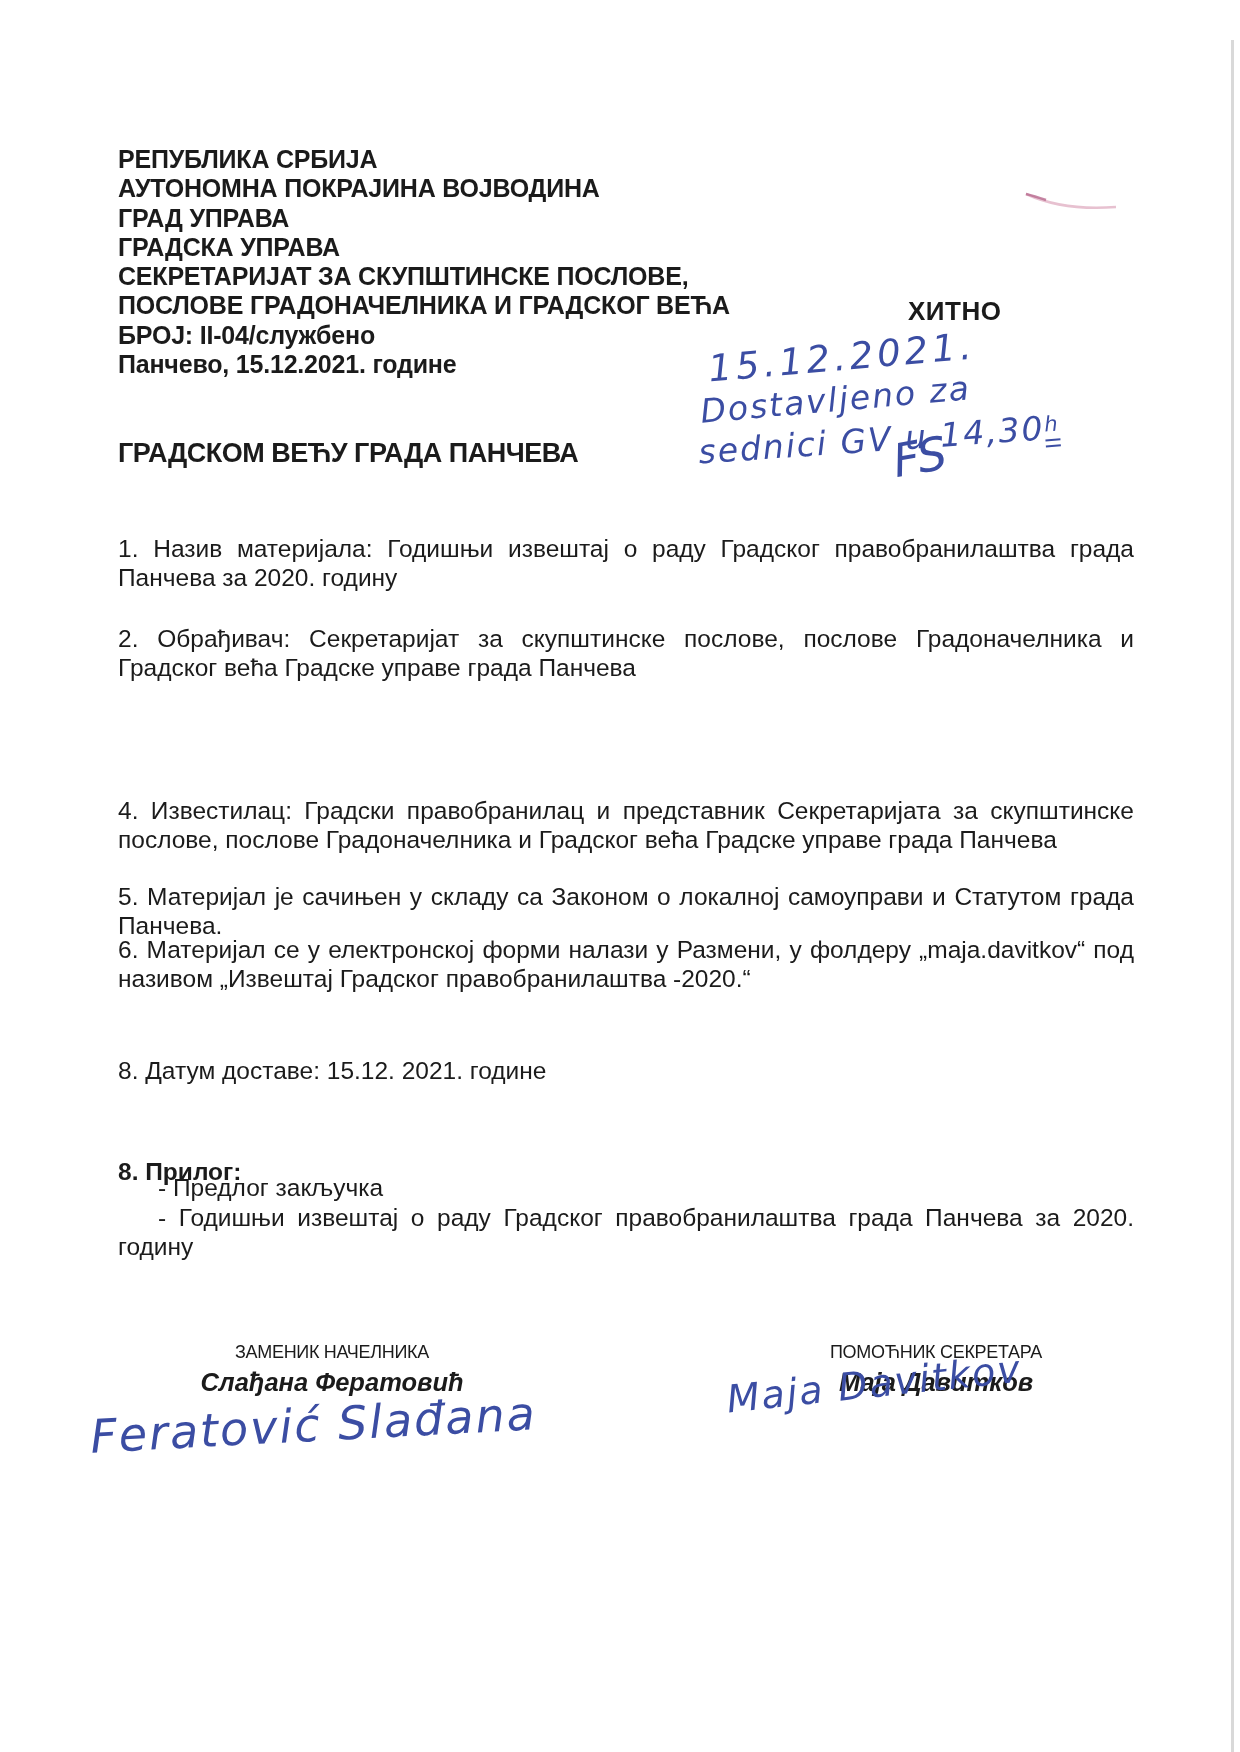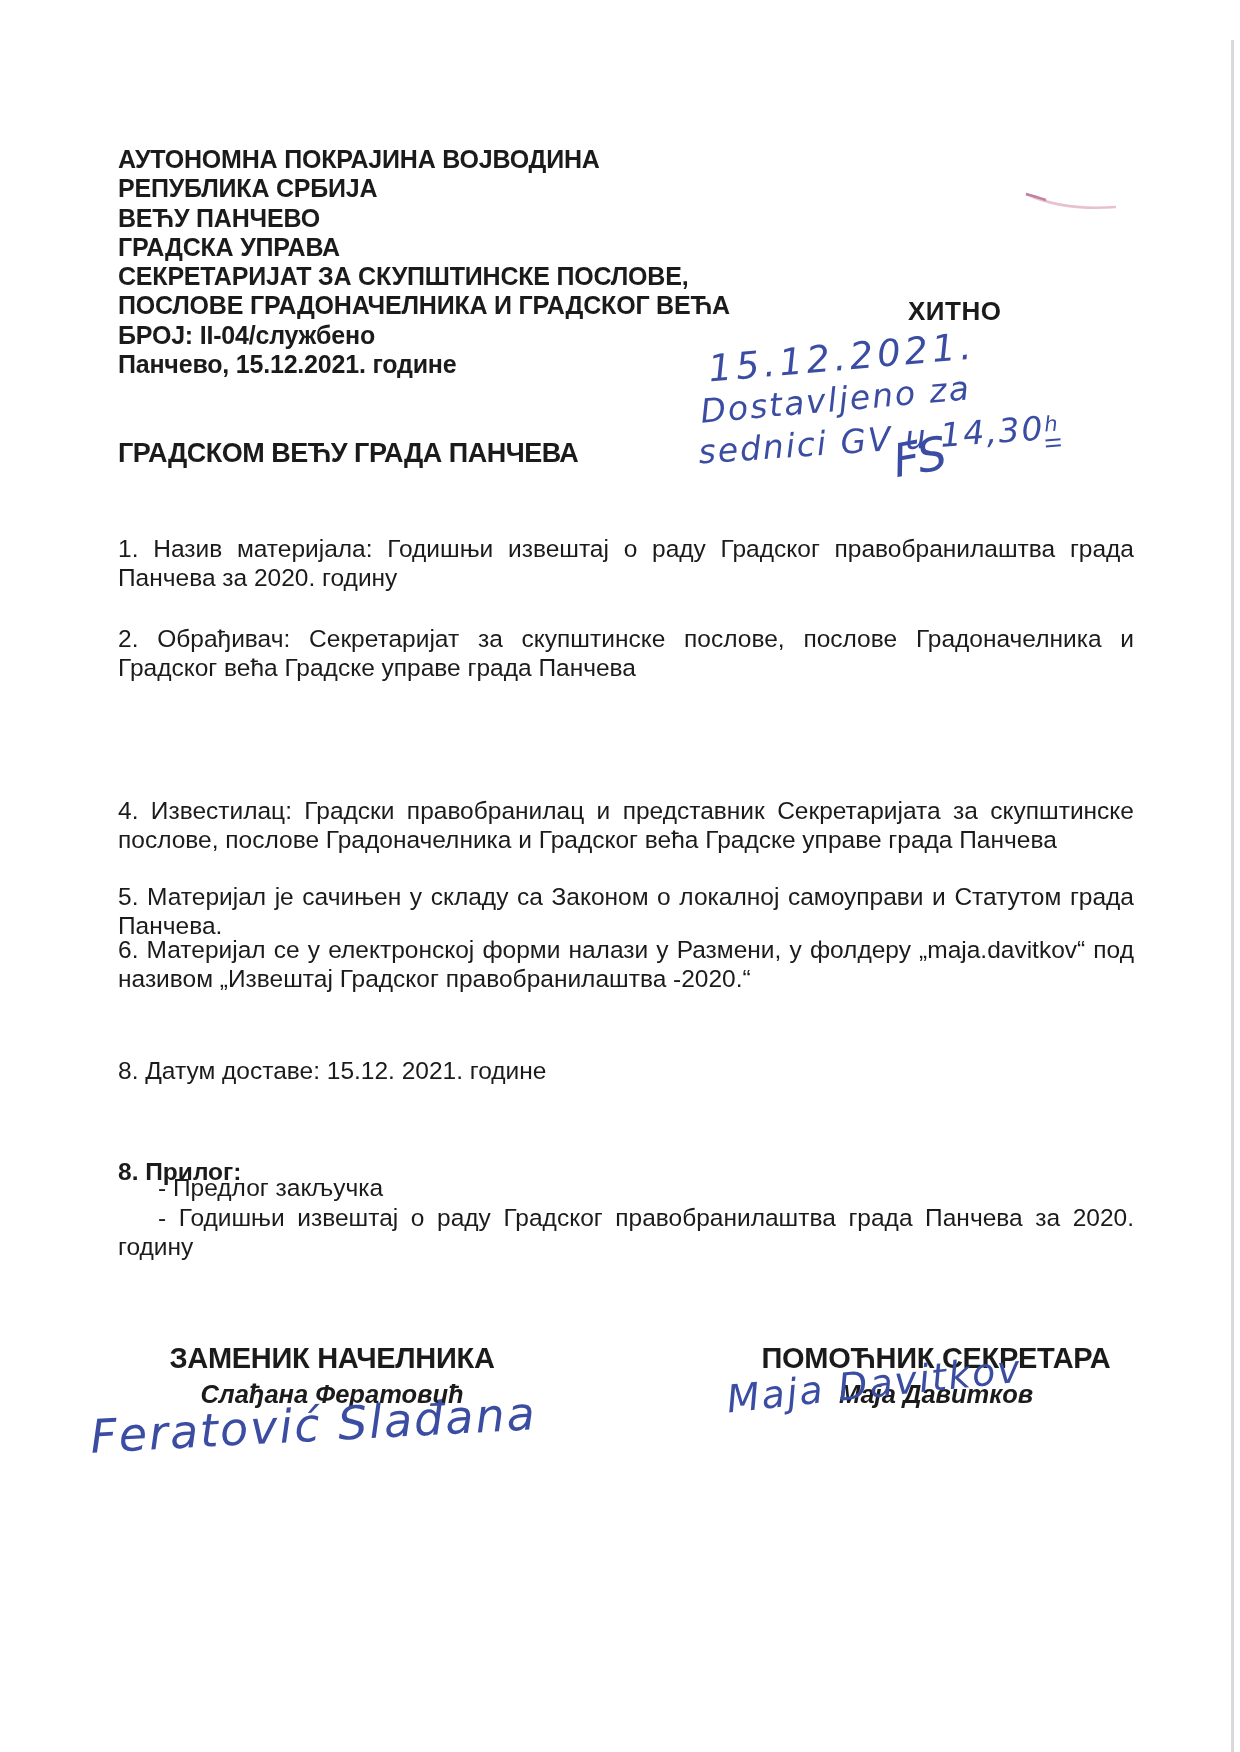--- a/index.html
+++ b/index.html
@@ -23,21 +23,21 @@
   .para {
     position:absolute; left:118px; width:1016px; margin:0;
     font-size:24.5px; line-height:29px; text-align:justify;
   }
   .para .lead { font-weight:normal; }
   .attach-list { position:absolute; left:118px; top:1173px; width:1016px; }
   .attach-list p { margin:0; font-size:24.5px; line-height:29.5px; text-align:justify; text-indent:40px; }
   .sig-block { position:absolute; width:400px; text-align:center; }
   .sig-left  { left:132px; top:1342px; }
   .sig-right { left:736px; top:1342px; }
-  .sig-title { font-weight:bold; font-size:29px; letter-spacing:-0.3px; }
+  .sig-title { font-weight:normal; font-size:18px; letter-spacing:-0.3px; }
   .sig-name  { font-weight:bold; font-style:italic; font-size:25.5px; margin-top:5px;text-align:center; }
   .ink { color:#3b4da3; font-style:italic; font-family:"DejaVu Sans", sans-serif; }
   .hw1 { position:absolute; left:708px; top:336px; font-size:37px; letter-spacing:4px; transform:rotate(-5deg); }
   .hw2 { position:absolute; left:700px; top:380px; font-size:33px; letter-spacing:2px; transform:rotate(-5deg); }
   .hw3 { position:absolute; left:698px; top:420px; font-size:33px; letter-spacing:2px; transform:rotate(-4deg); }
   .hw-sup { display:inline-block; font-size:21px; vertical-align:8px; }
   .hw-sup::after { content:""; display:block; height:4px; margin-top:3px;
                    border-top:2px solid #3b4da3; border-bottom:2px solid #3b4da3; }
   .hw-initials { position:absolute; left:893px; top:430px; font-size:46px; transform:rotate(-10deg); letter-spacing:-2px; }
   .autograph-left  { position:absolute; left:90px;  top:1398px; font-size:46px; letter-spacing:2px; transform:rotate(-3deg); white-space:nowrap; }
@@ -50,23 +50,23 @@
 <div class="page">
 
   <div class="scan-edge"></div>
 
   <svg class="pink-mark" width="120" height="46" viewBox="0 0 120 46">
     <path d="M6 16 C 28 26, 58 32, 96 29" stroke="#dfacc0" stroke-width="2.5" fill="none" opacity="0.75"></path>
     <path d="M6 16 C 14 18, 20 20, 26 22" stroke="#b86a8e" stroke-width="2.5" fill="none" opacity="0.8"></path>
   </svg>
 
   <div class="doc-header">
+    <div>РЕПУБЛИКА СРБИЈА</div>
     <div>АУТОНОМНА ПОКРАЈИНА ВОЈВОДИНА</div>
-    <div>РЕПУБЛИКА СРБИЈА</div>
-    <div>ВЕЋУ ПАНЧЕВО</div>
+    <div>ГРАД УПРАВА</div>
     <div>ГРАДСКА УПРАВА</div>
     <div>СЕКРЕТАРИЈАТ ЗА СКУПШТИНСКЕ ПОСЛОВЕ,</div>
     <div>ПОСЛОВЕ ГРАДОНАЧЕЛНИКА И ГРАДСКОГ ВЕЋА</div>
     <div>БРОЈ: II-04/службено</div>
     <div>Панчево, 15.12.2021. године</div>
   </div>
 
   <div class="urgent">ХИТНО</div>
 
   <div class="ink hw1">15.12.2021.</div>

